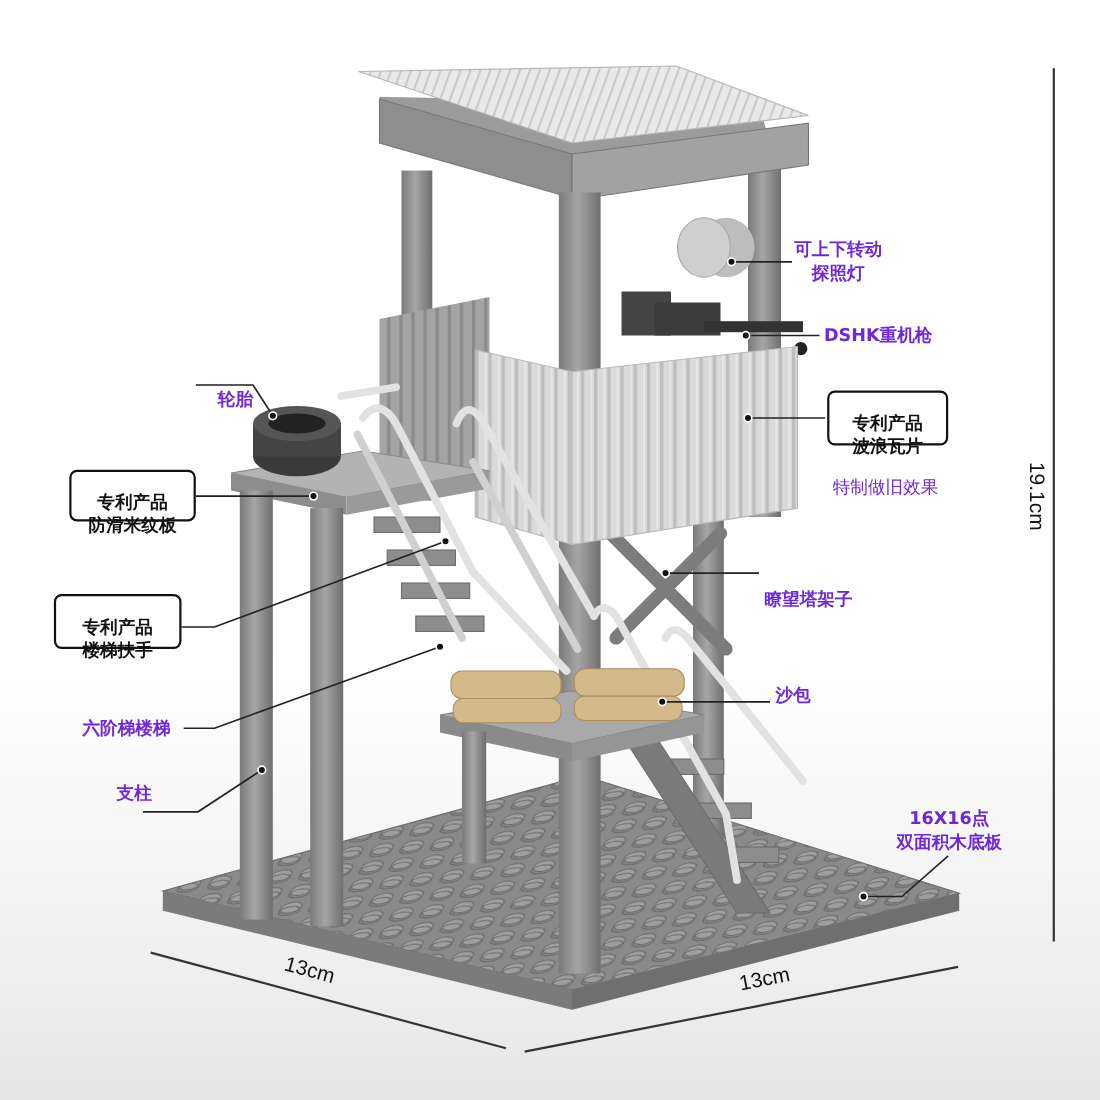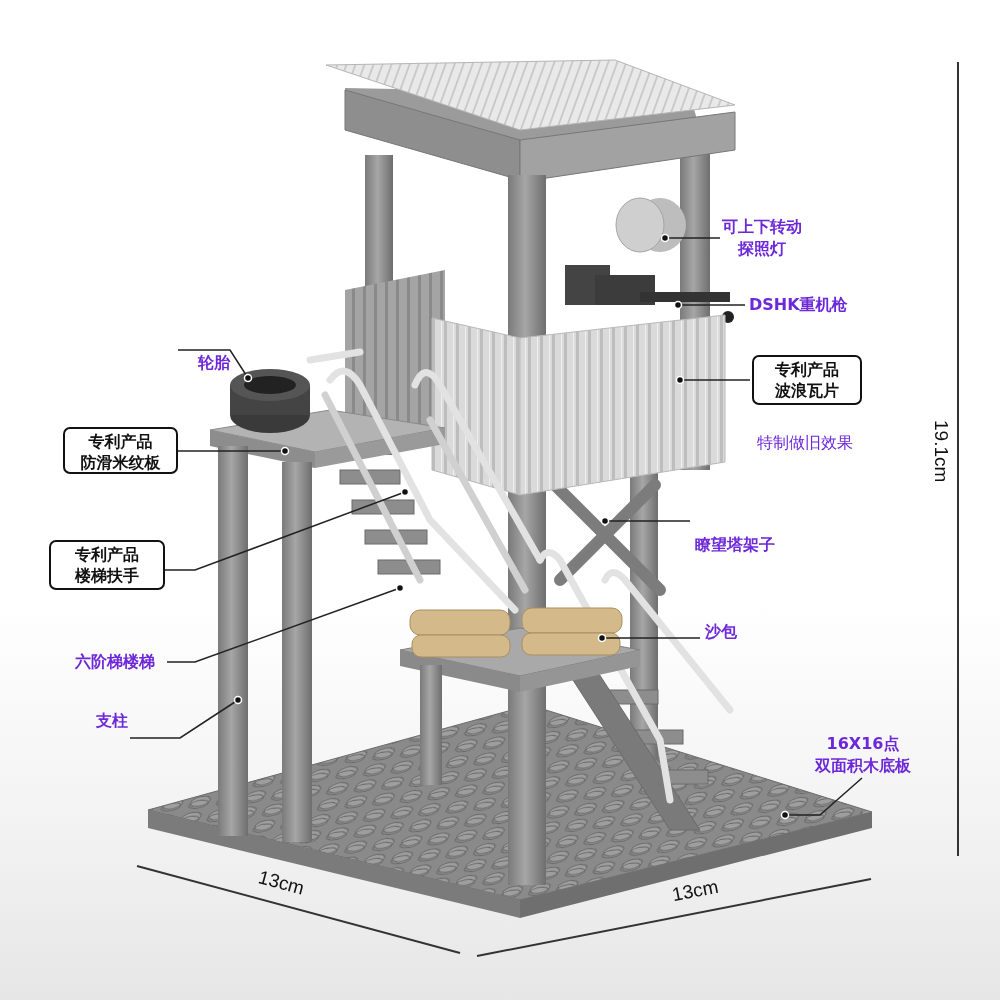--- a/index.html
+++ b/index.html
@@ -3,21 +3,21 @@
 <meta charset="utf-8">
 <style>
   html, body { margin:0; padding:0; }
   body { width:1000px; height:1000px; overflow:hidden; position:relative;
          background: linear-gradient(180deg,#ffffff 0%,#ffffff 60%,#f1f1f1 85%,#e6e6e6 100%);
          font-family:"DejaVu Sans","Liberation Sans",sans-serif; color:#111; }
   #art { position:absolute; left:0; top:0; width:1000px; height:1000px; }
   .lbl { position:absolute; font-size:16px; font-weight:bold; line-height:22px; color:#6d28d9; white-space:nowrap; }
   .lbl.c { text-align:center; }
   .box { position:absolute; border:2px solid #111; border-radius:7px; background:#fff;
-         font-size:16px; font-weight:bold; line-height:21px; text-align:center; padding:2px 0; box-sizing:border-box; }
+         font-size:16px; font-weight:bold; line-height:21px; text-align:center; padding:17px 0; box-sizing:border-box; }
   .box span { display:block; }
   .dim { position:absolute; font-family:"Liberation Sans","DejaVu Sans",sans-serif; font-size:19px; color:#111; }
 </style>
 </head>
 <body>
 
 <svg id="art" viewBox="0 0 1000 1000">
   <defs>
     <linearGradient id="pillarG" x1="0" x2="1">
       <stop offset="0" stop-color="#7a7a7a"></stop>
@@ -193,21 +193,21 @@
   <span>专利产品</span>
   <span>防滑米纹板</span>
 </div>
 
 <div class="box" style="left:49px;top:540px;width:116px;height:50px;">
   <span>专利产品</span>
   <span>楼梯扶手</span>
 </div>
 
 <div class="lbl" style="left:75px;top:651px;">六阶梯楼梯</div>
-<div class="lbl" style="left:96px;top:710px;">支柱</div>
+<div class="lbl" style="left:106px;top:710px;">支柱</div>
 
 <div class="lbl" style="left:695px;top:510px;margin-top:24px;">瞭望塔架子</div>
 <div class="lbl" style="left:705px;top:621px;">沙包</div>
 
 <div class="lbl c" style="left:815px;top:733px;">
   <div style="font-weight:bold;">16X16点</div>
   <div>双面积木底板</div>
 </div>
 
 <div class="dim" style="left:912px;top:420px;transform:rotate(90deg);transform-origin:left top;left:952px;">19.1cm</div>

